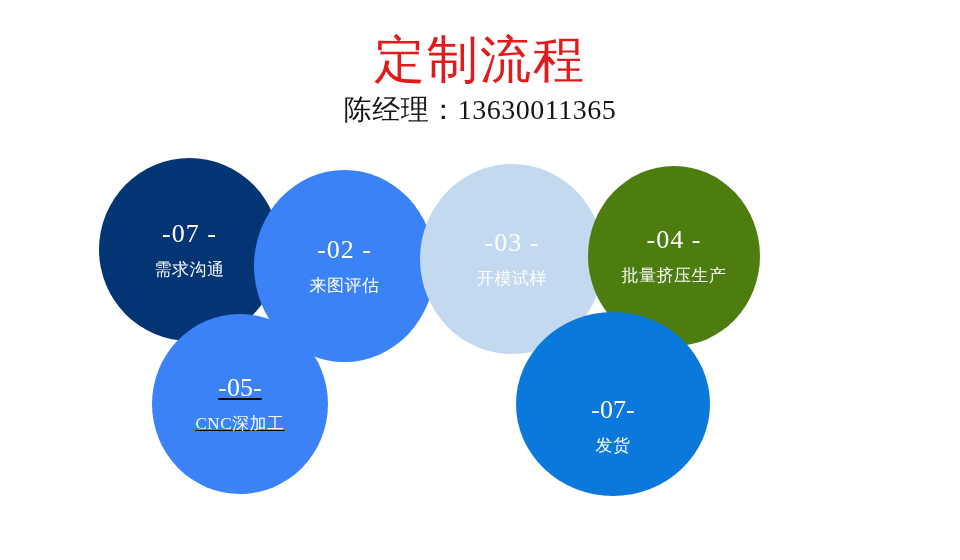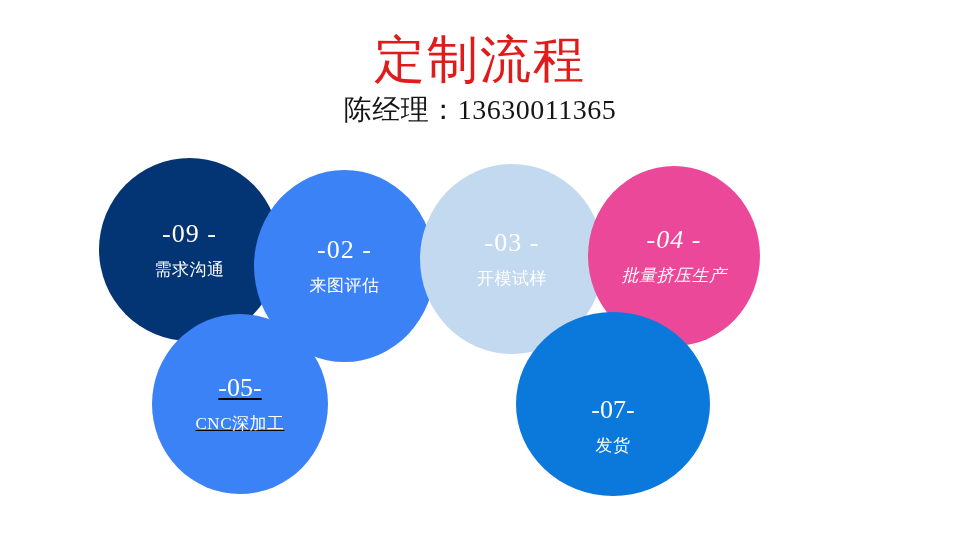--- a/index.html
+++ b/index.html
@@ -98,35 +98,35 @@
 <div id="slide" style="background: rgb(255, 255, 255);">
 
   <div id="header">
     <h1 id="title" style="color: rgb(224, 27, 27);">定制流程</h1>
     <div id="subtitle" style="color: rgb(21, 21, 21);">陈经理：13630011365</div>
   </div>
 
   <div id="diagram">
 
     <div class="node" id="node-1" style="background: rgb(3, 53, 116);">
-      <div class="num" style="color: rgb(255, 255, 255);">-09 -</div>
+      <div class="num" style="color: rgb(255, 255, 255);">-07 -</div>
       <div class="label" style="color: rgb(255, 255, 255);">需求沟通</div>
     </div>
 
     <div class="node" id="node-2" style="background: #3b82f6;">
       <div class="num" style="color: rgb(255, 255, 255);">-02 -</div>
       <div class="label" style="color: rgb(255, 255, 255);">来图评估</div>
     </div>
 
     <div class="node" id="node-3" style="background: rgb(195, 217, 239);">
       <div class="num" style="color: rgb(255, 255, 255);">-03 -</div>
       <div class="label" style="color: rgb(255, 255, 255);">开模试样</div>
     </div>
 
-    <div class="node" id="node-4" style="background: #ec4899; font-style: italic;">
+    <div class="node" id="node-4" style="background: #4d7c0f;">
       <div class="num" style="color: rgb(255, 255, 255);">-04 -</div>
       <div class="label" style="color: rgb(255, 255, 255);">批量挤压生产</div>
     </div>
 
     <div class="node" id="node-5" style="background: #3b82f6; text-decoration: underline;">
       <div class="num" style="color: rgb(255, 255, 255);">-05-</div>
       <div class="label" style="color: rgb(255, 255, 255);">CNC深加工</div>
     </div>
 
 

